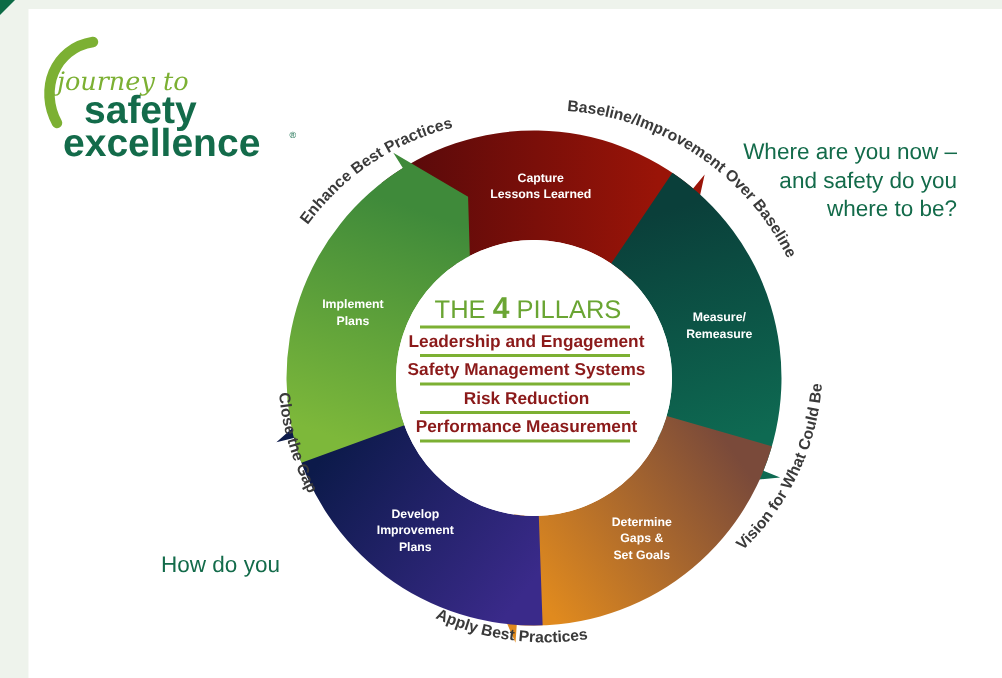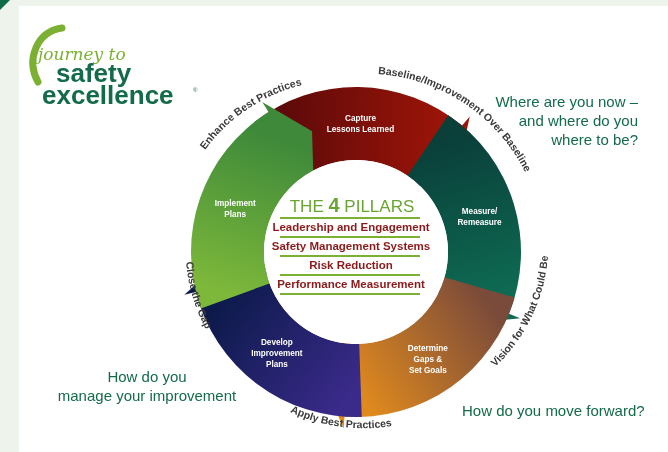--- a/index.html
+++ b/index.html
@@ -28,28 +28,26 @@
   <svg id="logo" viewBox="0 0 180 100">
     <path d="M40,8 C14,12 4,40 16,62" stroke="#7cb033" stroke-width="7" fill="none" stroke-linecap="round"></path>
     <text x="16" y="40" font-family="DejaVu Serif, serif" font-style="italic" font-size="17" fill="#7cb033">journey to</text>
     <text x="34" y="62" font-family="Liberation Sans, sans-serif" font-weight="bold" font-size="26" fill="#136b4a">safety</text>
     <text x="20" y="84" font-family="Liberation Sans, sans-serif" font-weight="bold" font-size="26" fill="#136b4a">excellence</text>
     <text x="171" y="72" font-family="Liberation Sans, sans-serif" font-size="6" fill="#136b4a">®</text>
   </svg>
 
   <div class="q" id="q-tr">
     <div>Where are you now –</div>
-    <div>and where do you</div>
+    <div>and safety do you</div>
     <div>where to be?</div>
   </div>
   <div class="q" id="q-bl">
     <div>How do you</div>
-    <div>manage your improvement</div>
   </div>
-  <div class="q" id="q-br">How do you move forward?</div>
 
   <svg id="diagram" viewBox="0 0 668 452">
     <defs id="grads">
         <linearGradient id="gr0" gradientUnits="userSpaceOnUse" x1="276.88750042065294" y1="150.74061816153622" x2="438.5982078447203" y2="153.56328905921134">
           <stop offset="0" stop-color="#5c0a0a"></stop>
           <stop offset="1" stop-color="#9a1408"></stop>
         </linearGradient>
         <linearGradient id="gr1" gradientUnits="userSpaceOnUse" x1="427.856288095991" y1="145.46867192667713" x2="475.1431253118322" y2="300.1369472539447">
           <stop offset="0" stop-color="#0a3f3a"></stop>
           <stop offset="1" stop-color="#0e6a52"></stop>

